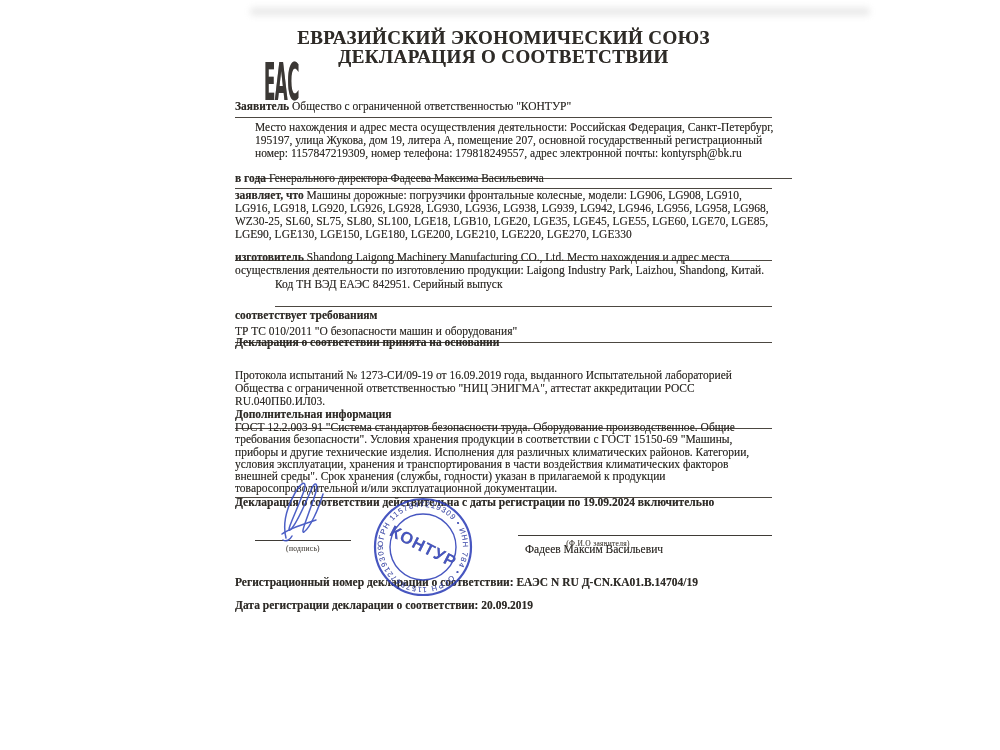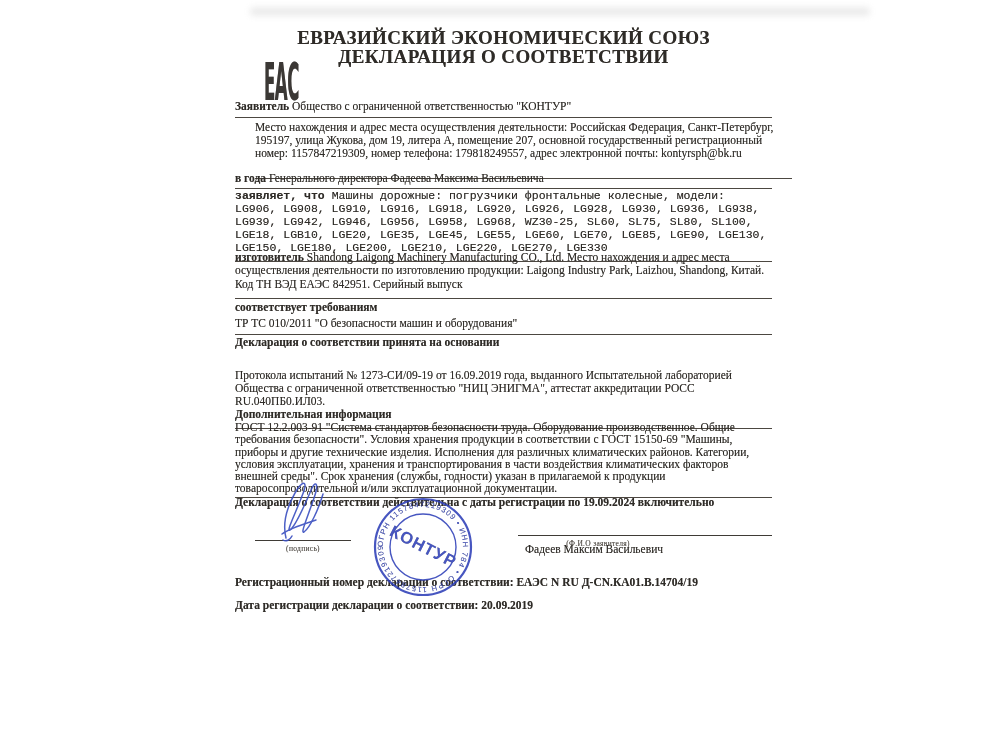--- a/index.html
+++ b/index.html
@@ -43,31 +43,31 @@
 
 <div class="sec rule" style="top:121px;padding-bottom:18px;margin-left:20px;">
   <span>Место нахождения и адрес места осуществления деятельности: Российская Федерация, Санкт-Петербург, 195197, улица Жукова, дом 19, литера А, помещение 207, основной государственный регистрационный номер: 1157847219309, номер телефона: 179818249557, адрес электронной почты: kontyrsph@bk.ru</span>
 </div>
 
 <div class="sec rule" style="top:172px;padding-bottom:3px;">
   <span class="b">в года</span>
   <span>Генерального директора Фадеева Максима Васильевича</span>
 </div>
 
-<div class="sec rule" style="top:189px;padding-bottom:7px;font-family:Liberation Mono, monospace;">
+<div class="sec rule" style="top:189px;padding-bottom:19px;">
   <span class="b">заявляет, что</span>
   <span>Машины дорожные: погрузчики фронтальные колесные,  модели: LG906, LG908, LG910, LG916, LG918, LG920, LG926, LG928, LG930, LG936, LG938, LG939, LG942, LG946, LG956, LG958, LG968, WZ30-25, SL60, SL75, SL80, SL100, LGE18, LGB10, LGE20, LGE35, LGE45, LGE55, LGE60, LGE70, LGE85, LGE90, LGE130, LGE150, LGE180, LGE200, LGE210, LGE220, LGE270, LGE330</span>
 </div>
 
 <div class="sec rule" style="top:251px;padding-bottom:4px;">
   <div>
     <span class="b">изготовитель</span>
     <span>Shandong Laigong Machinery Manufacturing CO., Ltd. Место нахождения и адрес места осуществления деятельности по изготовлению продукции: Laigong Industry Park, Laizhou, Shandong, Китай.</span>
   </div>
-  <div class="rule" style="margin-top:1px;padding-bottom:7px;">
+  <div class="rule" style="margin-top:1px;padding-bottom:15px;margin-left:40px;">
     <span>Код ТН ВЭД ЕАЭС 842951.</span>
     <span>Серийный выпуск</span>
   </div>
   <div class="b" style="margin-top:2px;">соответствует требованиям</div>
   <div style="margin-top:3px;">ТР ТС 010/2011 "О безопасности машин и оборудования"</div>
 </div>
 
 <div class="sec rule" style="top:336px;padding-bottom:20px;">
   <div class="b">Декларация о соответствии принята на основании</div>
   <div style="margin-top:20px;">Протокола испытаний № 1273-СИ/09-19 от 16.09.2019 года, выданного Испытательной лабораторией Общества с ограниченной ответственностью "НИЦ ЭНИГМА", аттестат аккредитации РОСС RU.040ПБ0.ИЛ03.</div>

